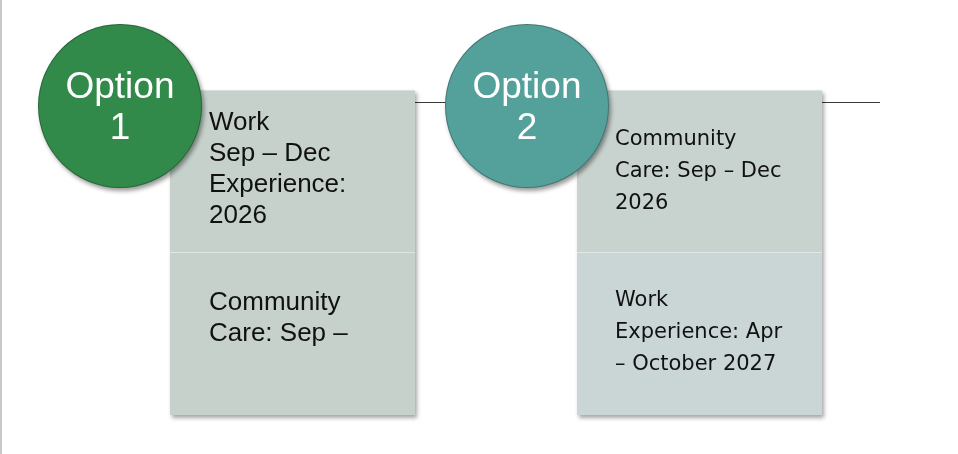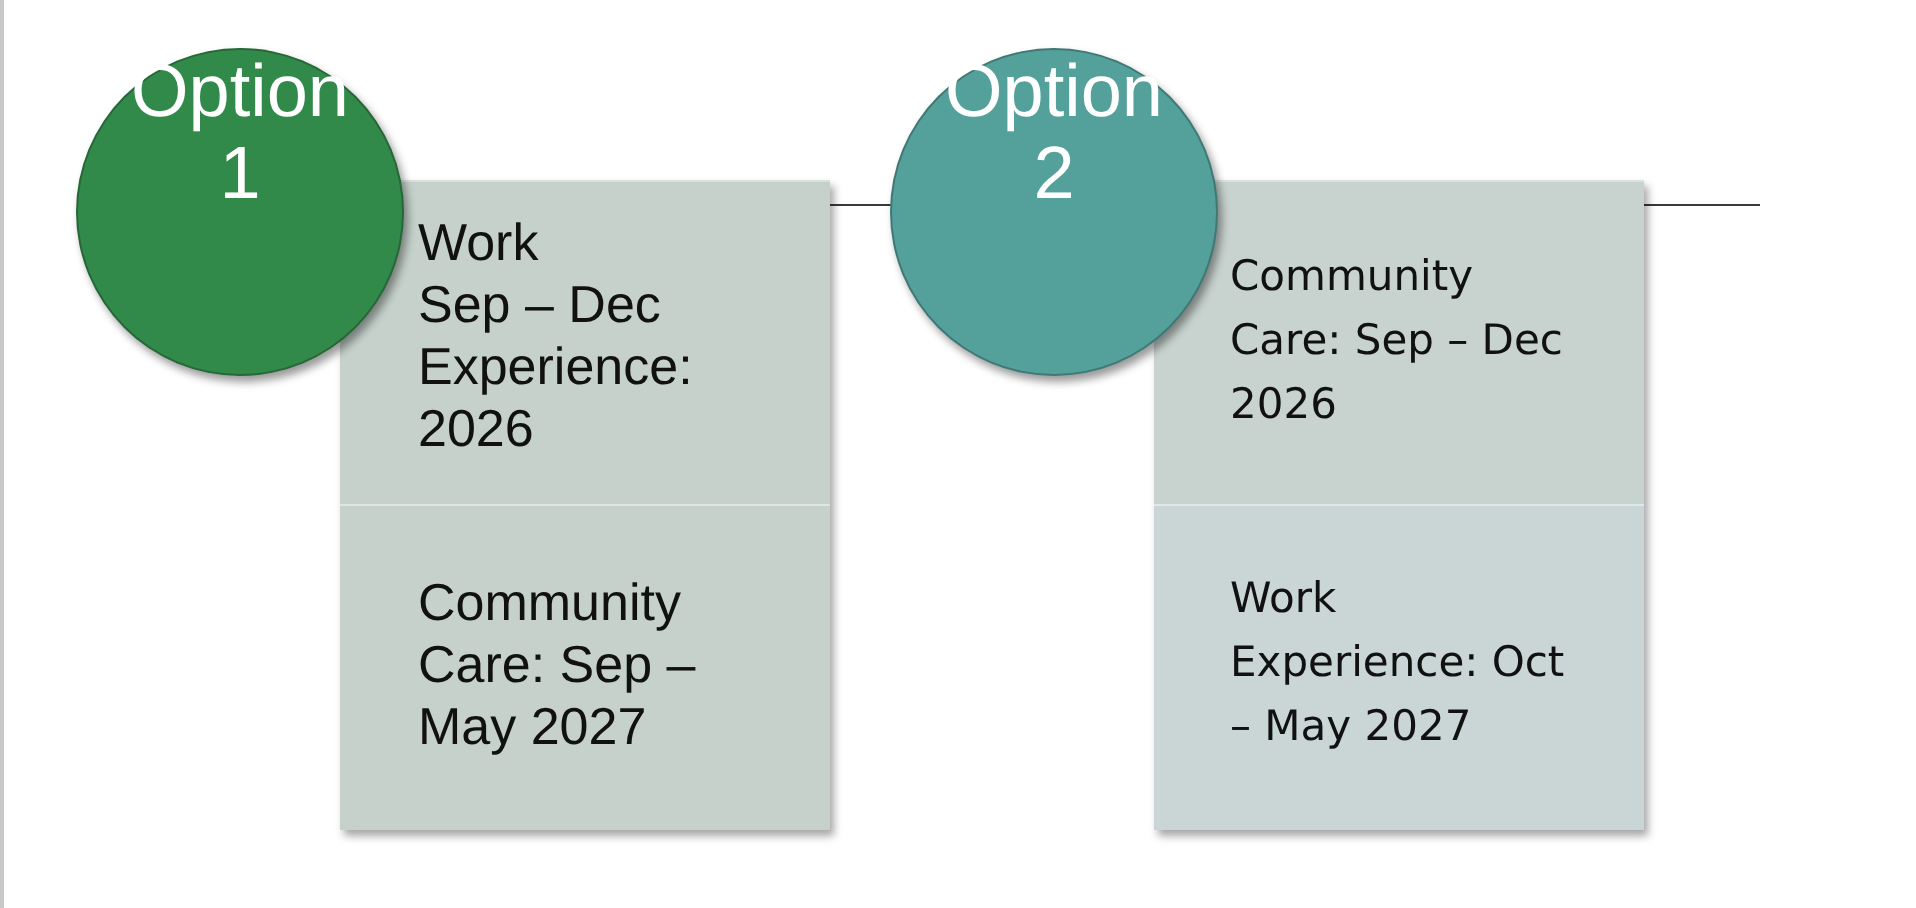--- a/index.html
+++ b/index.html
@@ -40,21 +40,21 @@
       font-family: "DejaVu Sans", sans-serif;
       font-size: 21px; line-height: 32px;
       position: absolute; left: 38px; right: 10px;
     }
     .card-1 .card-top .text-sans { top: 15px; }
     .card-1 .card-bottom .text-sans { top: 33px; }
     .card-2 .card-top .text-calibri { top: 31px; }
     .card-2 .card-bottom .text-calibri { top: 30px; }
     .circle {
       position: absolute; width: 164px; height: 164px; border-radius: 50%;
-      display: flex; flex-direction: column; align-items: center; 
+      display: flex; flex-direction: column; align-items: center; justify-content: center;
       color: #ffffff; text-align: center;
       font-family: "Liberation Sans", sans-serif; font-size: 37px; line-height: 41px;
       box-shadow: 2px 3px 4px rgba(0,0,0,0.4);
       border: 1px solid rgba(0,0,0,0.25);
       box-sizing: border-box;
       z-index: 2;
     }
     .circle-1 { left: 38px; top: 24px; background: #328a4a; }
     .circle-2 { left: 445px; top: 24px; background: #54a19b; }
     .circle span { display: block; }
@@ -72,41 +72,40 @@
       <div>Work</div>
       <div>Sep – Dec</div>
       <div>Experience:</div>
       <div>2026</div>
     </div>
   </div>
   <div class="card-section card-bottom">
     <div class="text-sans">
       <div>Community</div>
       <div>Care: Sep –</div>
-      <div>May 2027</div>
     </div>
   </div>
 </div>
 <div class="circle circle-1">
   <span>Option</span>
   <span class="num">1</span>
 </div>
 
 <div class="card card-2">
   <div class="card-section card-top">
     <div class="text-calibri">
       <div>Community</div>
       <div>Care: Sep – Dec</div>
       <div>2026</div>
     </div>
   </div>
   <div class="card-section card-bottom">
     <div class="text-calibri">
       <div>Work</div>
-      <div>Experience: Oct</div>
-      <div>– May 2027</div>
+      <div>Experience: Apr</div>
+      <div>– October 2027</div>
     </div>
   </div>
 </div>
 <div class="circle circle-2">
   <span>Option</span>
   <span class="num">2</span>
 </div>
 
 </body></html>

